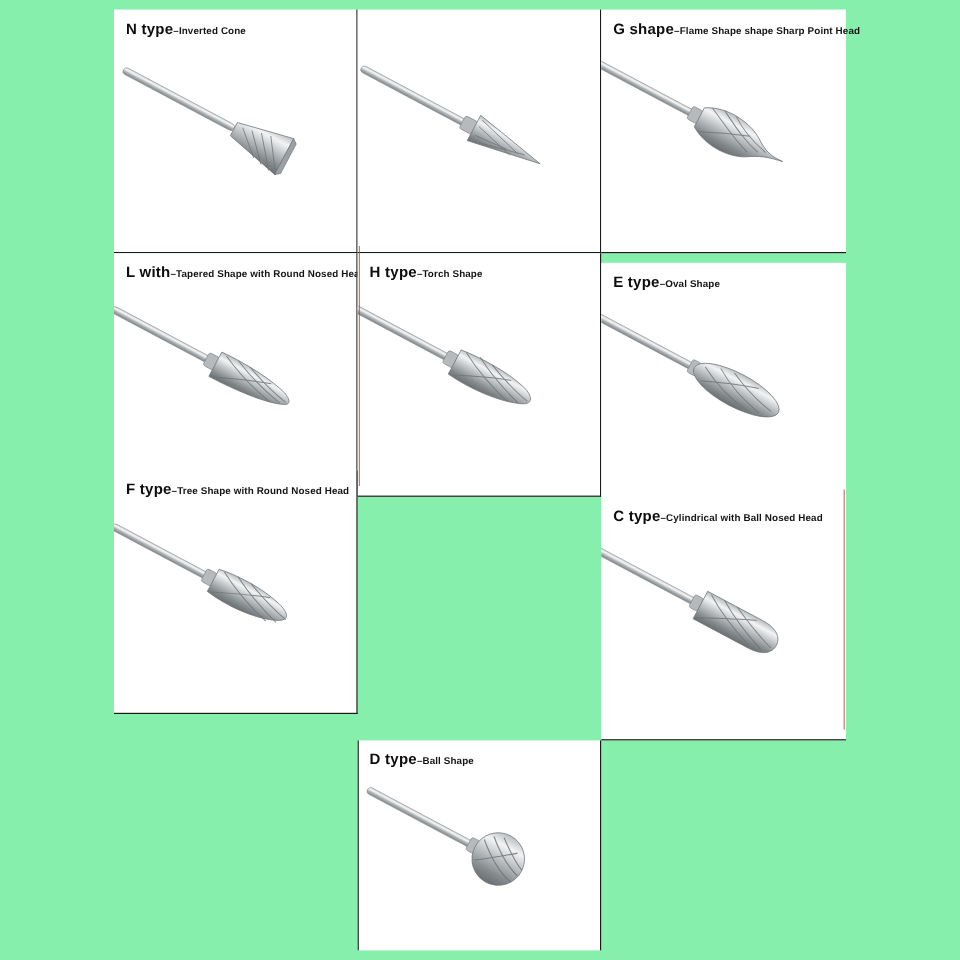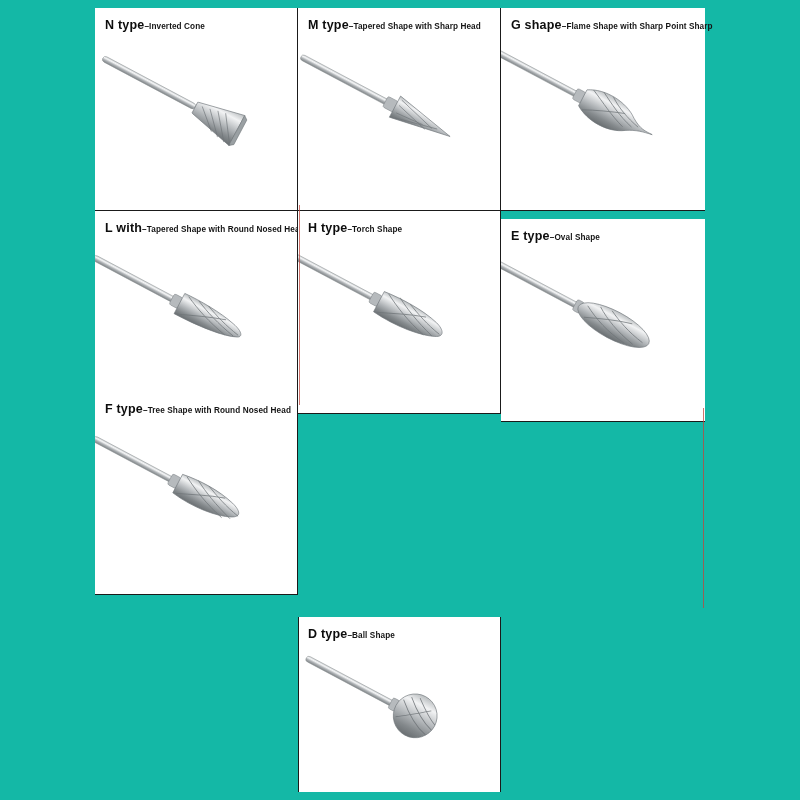--- a/index.html
+++ b/index.html
@@ -12,21 +12,21 @@
     height: 800px;
     font-family: "Liberation Sans", sans-serif;
     color: #111111;
     overflow: hidden;
   }
 
   #sheet {
     position: relative;
     width: 800px;
     height: 800px;
-    background: #14b8a6;
+    background: #86efac;
   }
 
   
   .grid {
     position: absolute;
     left: 95px;
     top: 8px;
     width: 610px;
     height: 784px;
   }
@@ -116,42 +116,39 @@
             <path d="M106,96 L126,114"></path>
             <path d="M114,94.5 L134,116"></path>
             <path d="M122,92.5 L142,117.5"></path>
             <path d="M130,91 L149,118"></path>
           </g>
         </g>
       </svg>
     </div>
 
     <div class="cell b-right b-bottom" style="left:203px; top:0px;   width:203px; height:203px;">
-      <div class="caption">
-        <span class="type">M type</span><span class="desc">–</span><span class="desc">Tapered Shape with Sharp Head</span>
-      </div>
       <svg class="burr" viewBox="0 0 203 203">
         <g transform="rotate(28 101 101)">
           <rect x="-10" y="98" width="100" height="6" rx="3" fill="url(#shaftG)" stroke="#8b9093" stroke-width="0.5"></rect>
           <rect x="86" y="95" width="12" height="12" rx="2" fill="#b6babd" stroke="#7d8285" stroke-width="0.5"></rect>
 
           <path d="M97,89 L97,113 L160,101.5 Z" fill="url(#headG)" stroke="#70767a" stroke-width="0.6"></path>
           <g stroke="#6f7478" stroke-width="0.7" fill="none" opacity="0.85">
             <path d="M100,92 L140,103"></path>
             <path d="M100,98 L134,107"></path>
             <path d="M101,106 L130,104"></path>
             <path d="M102,111 L145,101"></path>
           </g>
         </g>
       </svg>
     </div>
 
     <div class="cell b-bottom" style="left:406px; top:0px;   width:204px; height:203px;">
       <div class="caption">
-        <span class="type">G shape</span><span class="desc">–</span><span class="desc">Flame Shape with Sharp Point Sharp</span>
+        <span class="type">G shape</span><span class="desc">–</span><span class="desc">Flame Shape shape Sharp Point Head</span>
       </div>
       <svg class="burr" viewBox="0 0 204 203">
         <g transform="rotate(28 102 101)">
           <rect x="-20" y="98" width="95" height="6" rx="3" fill="url(#shaftG)" stroke="#8b9093" stroke-width="0.5"></rect>
           <rect x="70" y="95" width="10" height="12" rx="2" fill="#b6babd" stroke="#7d8285" stroke-width="0.5"></rect>
 
           <path d="M79,92 C95,82 120,84 134,95 C145,102 150,101 158,101 C148,103 142,104 132,110 C118,120 94,120 79,110 Z" fill="url(#headG)" stroke="#70767a" stroke-width="0.6"></path>
           <g stroke="#6f7478" stroke-width="0.8" fill="none" opacity="0.85">
             <path d="M85,89 C100,96 112,103 128,108"></path>
             <path d="M95,86 C108,93 120,100 136,104"></path>
@@ -232,20 +229,38 @@
             <path d="M86,91 C100,99 116,106 136,111"></path>
             <path d="M98,89 C110,96 124,102 144,108"></path>
             <path d="M110,89 C122,94 134,99 150,102"></path>
             <path d="M84,111 C98,105 114,97 130,92"></path>
           </g>
         </g>
       </svg>
     </div>
 
 
+    <div class="cell b-bottom" style="left:406px; top:406px; width:204px; height:203px;">
+      <div class="caption">
+        <span class="type">C type</span><span class="desc">–</span><span class="desc">Cylindrical with Ball Nosed Head</span>
+      </div>
+      <svg class="burr" viewBox="0 0 204 203">
+        <g transform="rotate(28 102 101)">
+          <rect x="-20" y="98" width="96" height="6" rx="3" fill="url(#shaftG)" stroke="#8b9093" stroke-width="0.5"></rect>
+          <rect x="72" y="95" width="8" height="12" rx="2" fill="#b6babd" stroke="#7d8285" stroke-width="0.5"></rect>
+          <path d="M80,88 L132,88 C146,88 152,94 152,101 C152,108 146,114 132,114 L80,114 Z" fill="url(#headG)" stroke="#70767a" stroke-width="0.6"></path>
+          <g stroke="#6f7478" stroke-width="0.8" fill="none" opacity="0.85">
+            <path d="M84,89 C96,97 112,105 132,112"></path>
+            <path d="M96,88 C108,96 122,103 142,110"></path>
+            <path d="M108,88 C120,94 132,100 149,105"></path>
+            <path d="M82,112 C96,105 112,97 128,90"></path>
+          </g>
+        </g>
+      </svg>
+    </div>
 
     <div class="cell b-right" style="left:203px; top:609px; width:203px; height:175px;text-align:center;">
       <div class="caption">
         <span class="type">D type</span><span class="desc">–</span><span class="desc">Ball Shape</span>
       </div>
       <svg class="burr" viewBox="0 0 203 175">
         <g transform="rotate(28 101 90)">
           <rect x="-4" y="87" width="100" height="6" rx="3" fill="url(#shaftG)" stroke="#8b9093" stroke-width="0.5"></rect>
           <rect x="92" y="84" width="8" height="12" rx="2" fill="#b6babd" stroke="#7d8285" stroke-width="0.5"></rect>
           <circle cx="120" cy="90" r="22" fill="url(#headG)" stroke="#70767a" stroke-width="0.6"></circle>

